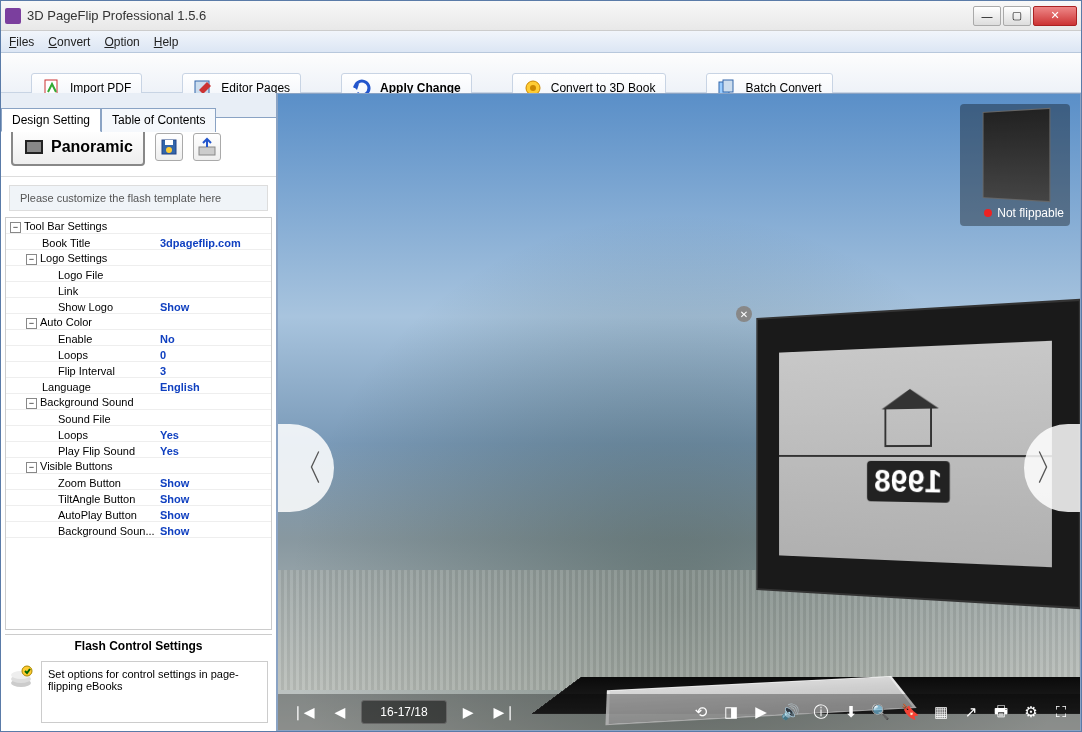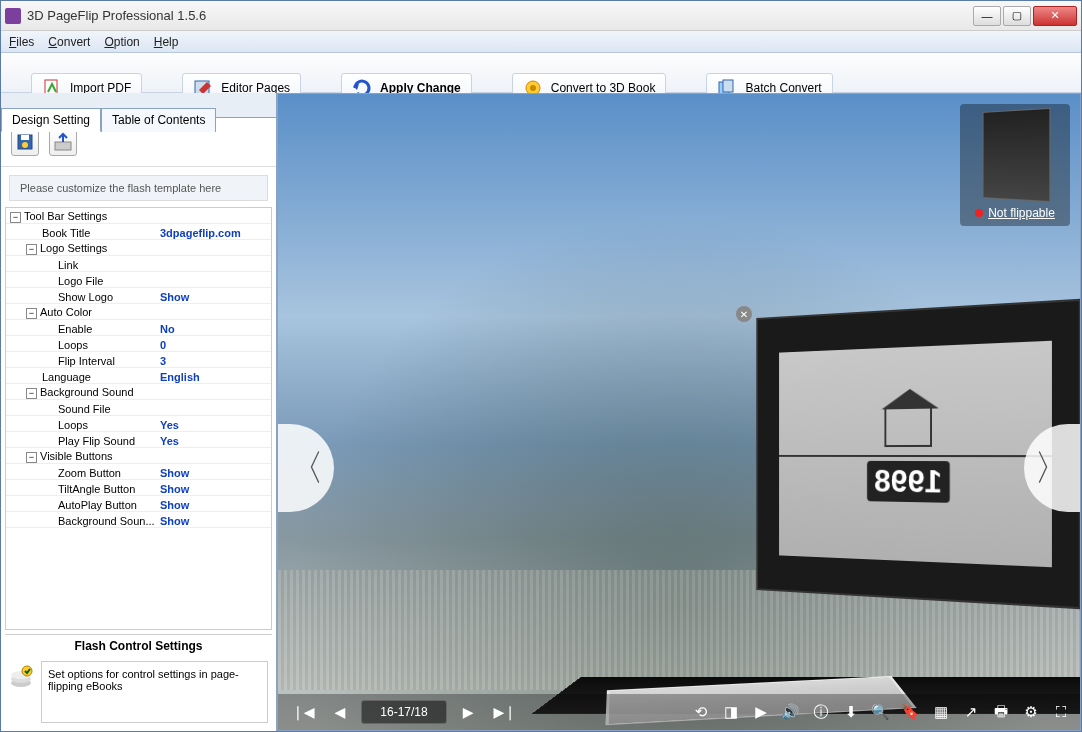--- a/index.html
+++ b/index.html
@@ -52,21 +52,21 @@
 .house-line { width: 100%; height: 2px; background: #333; margin-top: 8px; }
 .year-text { font-size: 32px; font-weight: bold; color: #fff; background: #222; padding: 2px 8px; margin-top: 4px; transform: scaleX(-1); border-radius: 4px; }
 .page3d-base { position: absolute; left: 280px; top: 540px; width: 780px; height: 120px; transform: perspective(900px) rotateX(72deg); background: linear-gradient(#0a0a0a,#222); border: 1px solid #333; }
 .page3d-base-strip { position: absolute; left: 330px; top: 560px; width: 300px; height: 90px; transform: perspective(900px) rotateX(68deg) rotateZ(-8deg); background: linear-gradient(#eee,#ccc); border: 3px solid #fff; opacity: 0.9; }
 .nav-arrow { position: absolute; top: 330px; width: 56px; height: 88px; background: rgba(255,255,255,0.85); display: flex; align-items: center; justify-content: center; font-size: 36px; color: #555; cursor: pointer; border-radius: 0 44px 44px 0; }
 .nav-left { left: 0; }
 .nav-right { right: 0; border-radius: 44px 0 0 44px; }
 .close-3d { position: absolute; left: 458px; top: 212px; width: 16px; height: 16px; background: #888; border-radius: 50%; color: #fff; font-size: 10px; display: flex; align-items: center; justify-content: center; cursor: pointer; z-index: 5; }
 .thumb-box { position: absolute; top: 10px; right: 10px; width: 110px; background: rgba(0,0,0,0.35); border-radius: 4px; padding: 6px; text-align: center; }
 .thumb-img { width: 70px; height: 90px; background: linear-gradient(#222,#444); margin: 0 auto 6px; border: 1px solid #666; transform: perspective(200px) rotateY(-15deg); }
-.thumb-status { color: #fff; font-size: 12px; display: flex; align-items: center; justify-content: center; gap: 5px; text-decoration: underline; }
+.thumb-status { color: #fff; font-size: 12px; display: flex; align-items: center; justify-content: flex-end; gap: 5px; }
 .red-dot { width: 8px; height: 8px; background: #e22; border-radius: 50%; display: inline-block; }
 .bottombar { position: absolute; bottom: 0; left: 0; right: 0; height: 36px; background: rgba(0,0,0,0.3); display: flex; align-items: center; padding: 0 10px; gap: 12px; color: #fff; }
 .bottombar .nav-ctrl { font-size: 14px; cursor: pointer; padding: 2px 4px; }
 .page-counter { background: rgba(0,0,0,0.5); border: 1px solid #666; padding: 4px 18px; border-radius: 3px; font-size: 12px; }
 .spacer { flex: 1; }
 .bb-icon { width: 18px; height: 18px; cursor: pointer; display: flex; align-items: center; justify-content: center; font-size: 15px; }
 svg { display: block; }
 </style>
 </head>
 <body>
@@ -136,20 +136,29 @@
   </div>
 </div>
 
 <div class="content">
   <div class="sidebar">
     <div class="tabs">
       <div class="tab active">Design Setting</div>
       <div class="tab">Table of Contents</div>
     </div>
     <div class="template-area">
+      <div class="pano-btn">
+        <span>
+            <svg width="22" height="22">
+              <rect x="2" y="4" width="18" height="14" fill="#222"></rect>
+              <rect x="4" y="6" width="14" height="10" fill="#888"></rect>
+            </svg>
+          </span>
+        <span>Panoramic</span>
+      </div>
       <div class="icon-box">
         <svg width="20" height="20">
             <rect x="3" y="3" width="14" height="14" fill="#36a" stroke="#248"></rect>
             <rect x="6" y="3" width="8" height="5" fill="#fff"></rect>
             <circle cx="10" cy="13" r="3" fill="#fc3"></circle>
           </svg>
       </div>
       <div class="icon-box">
         <svg width="20" height="20">
             <rect x="2" y="10" width="16" height="8" fill="#ccc" stroke="#888"></rect>
@@ -166,25 +175,25 @@
         </div>
       <div class="prop-row">
           <div class="prop-label indent2">Book Title</div>
           <div class="prop-value">3dpageflip.com</div>
         </div>
       <div class="prop-row">
           <div class="prop-label indent1"><span class="tree-toggle">−</span><span>Logo Settings</span></div>
           <div class="prop-value"></div>
         </div>
       <div class="prop-row">
+          <div class="prop-label indent3">Logo File</div>
+          <div class="prop-value"></div>
+        </div>
+      <div class="prop-row">
           <div class="prop-label indent3">Link</div>
-          <div class="prop-value"></div>
-        </div>
-      <div class="prop-row">
-          <div class="prop-label indent3">Logo File</div>
           <div class="prop-value"></div>
         </div>
       <div class="prop-row">
           <div class="prop-label indent3">Show Logo</div>
           <div class="prop-value">Show</div>
         </div>
       <div class="prop-row">
           <div class="prop-label indent1"><span class="tree-toggle">−</span><span>Auto Color</span></div>
           <div class="prop-value"></div>
         </div>

